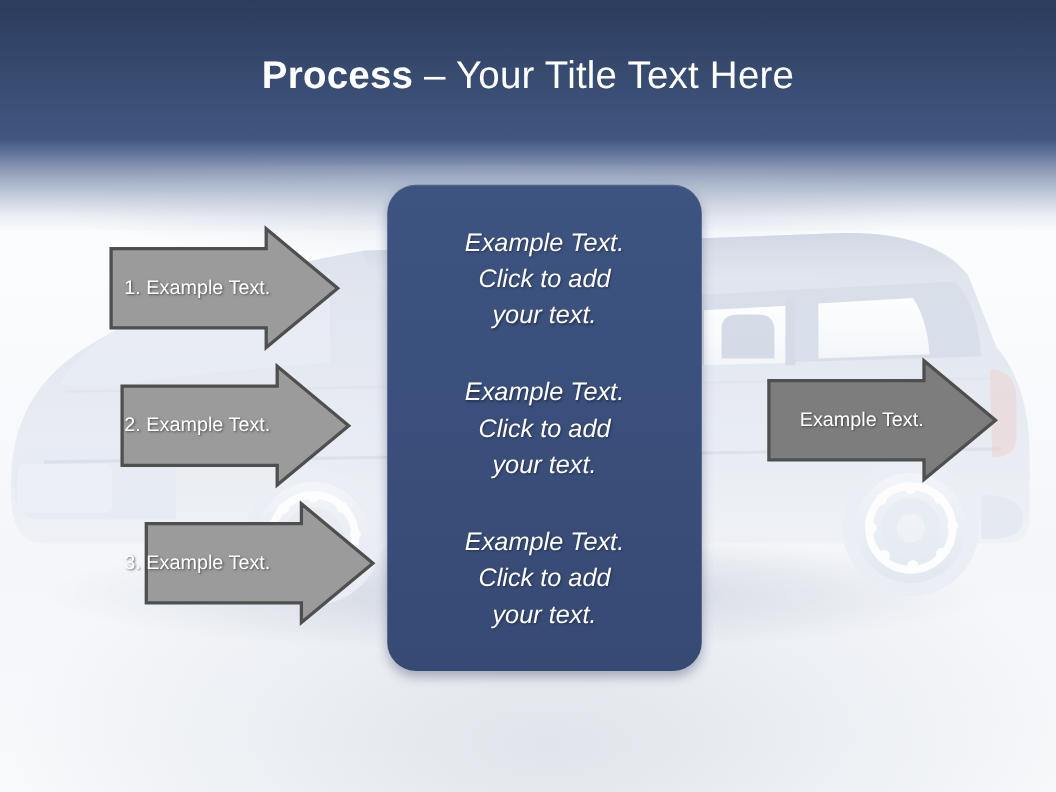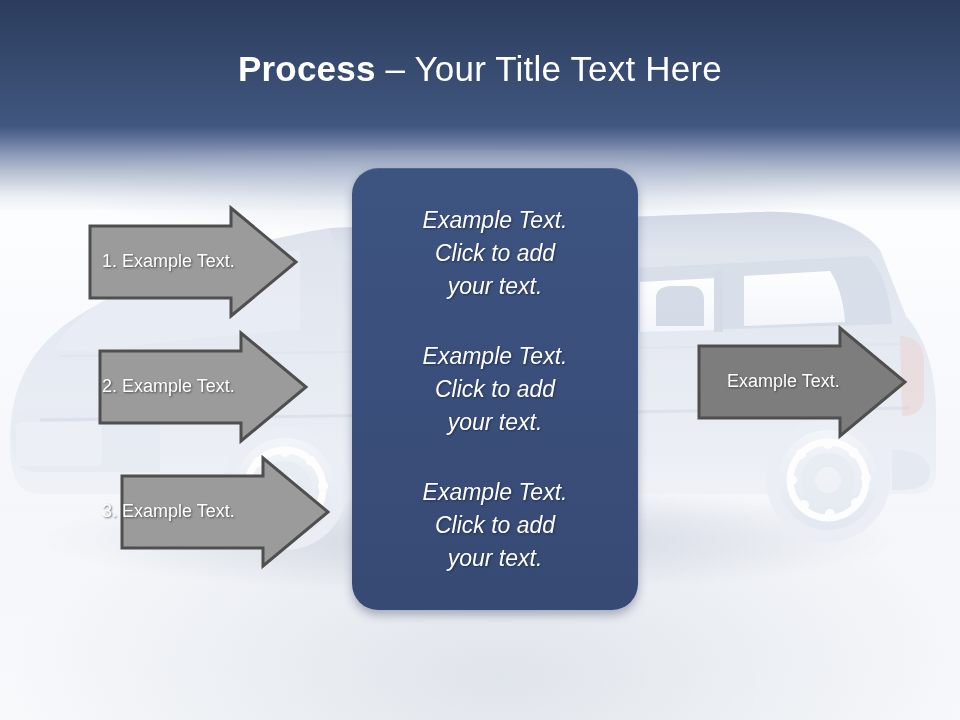--- a/index.html
+++ b/index.html
@@ -124,21 +124,21 @@
     position: absolute;
     color: #ffffff;
     font-size: 18px;
     line-height: 22px;
     white-space: nowrap;
     text-shadow: 1px 1px 2px rgba(40,40,40,0.65);
     pointer-events: none;
   }
 
   
-  .arrow-left { left: 88px; width: 210px; height: 112px; }
+  .arrow-left { left: 99px; width: 210px; height: 112px; }
   .arrow-left.a1 { top: 206px; }
   .arrow-left.a2 { top: 331px; padding-left: 10px; }
   .arrow-left.a3 { top: 456px; padding-left: 32px; }
   .arrow-left .arrow-label {
     left: 14px;
     top: 44px;
   }
 
   
   .arrow-right { left: 697px; top: 326px; width: 210px; height: 112px; }

